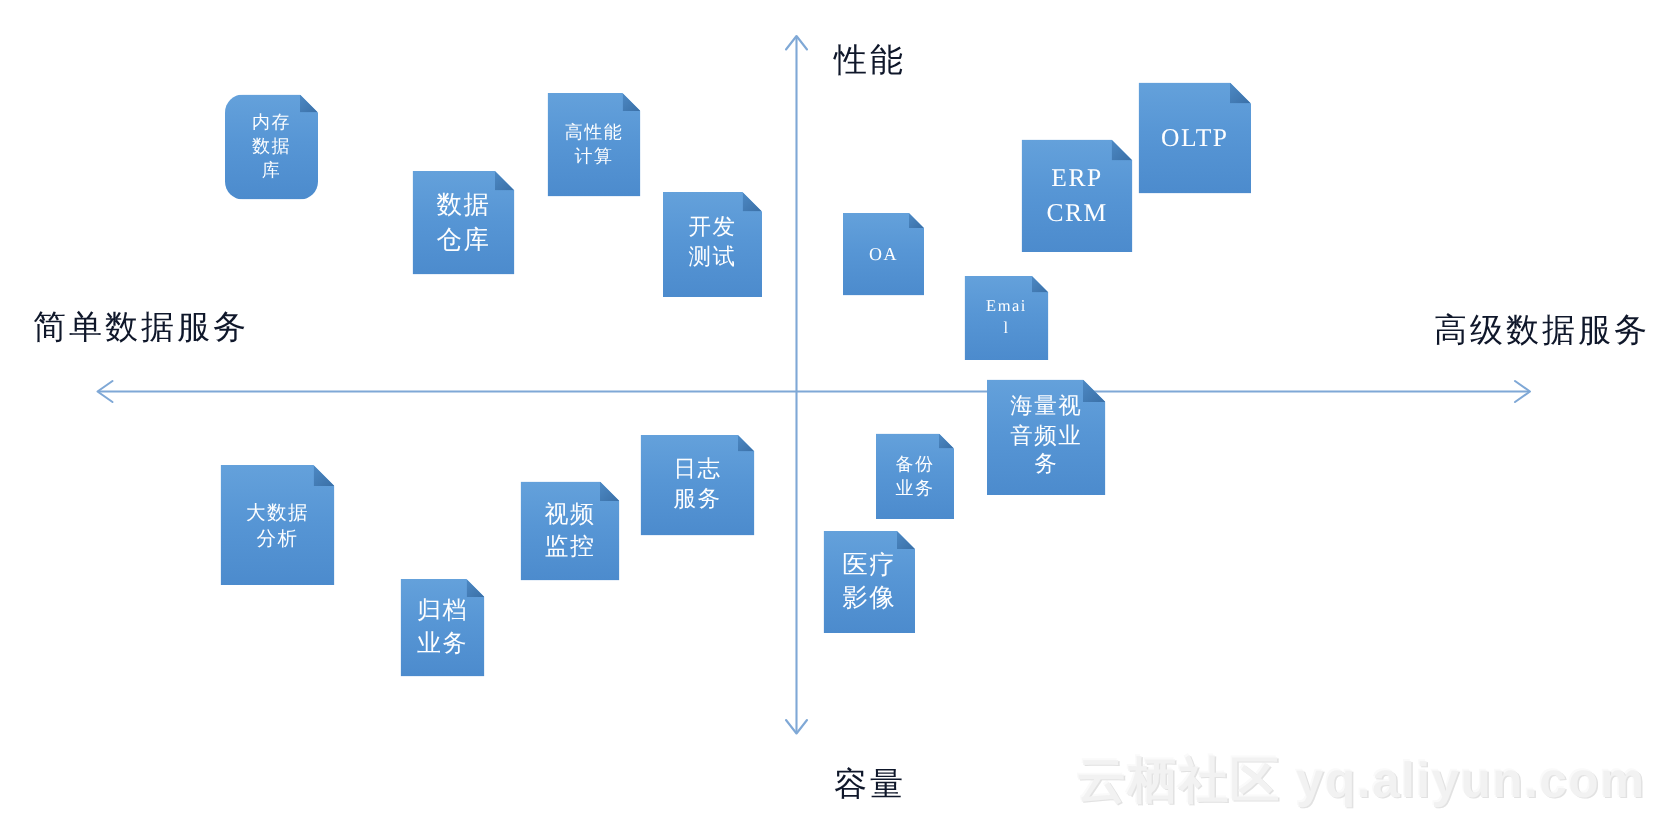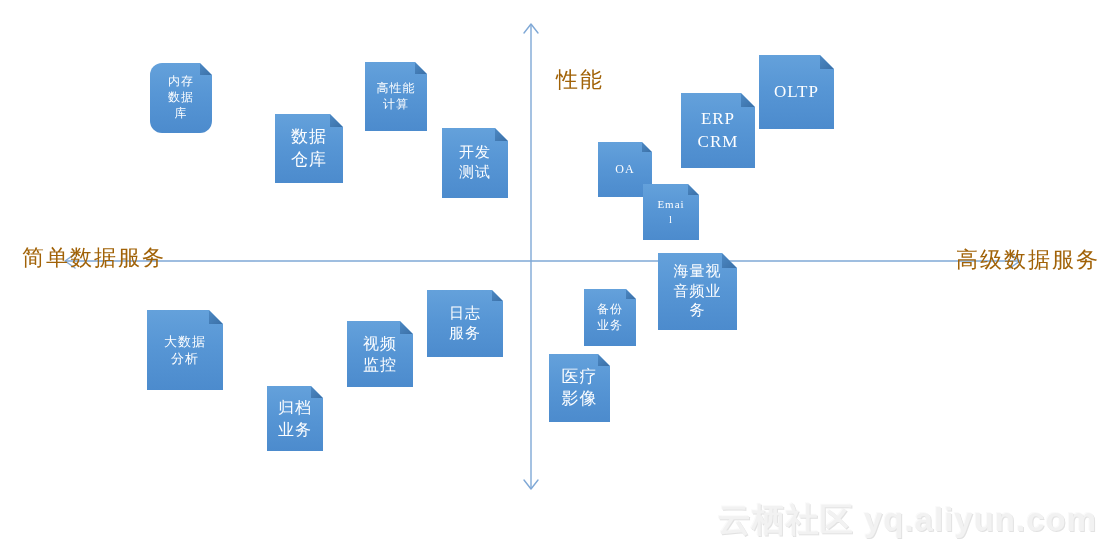--- a/index.html
+++ b/index.html
@@ -7,26 +7,25 @@
     position:relative;
     width:1105px;height:548px;
     overflow:hidden;
     background:#ffffff;
     font-family:"Liberation Serif","DejaVu Serif",serif;
   }
   #axes{position:absolute;left:0;top:0;z-index:1;}
   .axis-label{
     position:absolute;
     z-index:2;
-    color:#a16207;
+    color:#0f172a;
     font-size:22px;
     letter-spacing:2px;
     white-space:nowrap;
     font-family:"Liberation Serif","DejaVu Serif",serif;
-    margin-top:40px;
   }
   .note{
     position:absolute;
     z-index:3;
     display:flex;
     align-items:center;
     justify-content:center;
     text-align:center;
     color:#fdfeff;
     letter-spacing:1px;
@@ -90,21 +89,21 @@
     <div class="note" style="left: 365px; top: 62px; width: 62px; height: 69px; font-size: 12px; clip-path: polygon(0px 0px, calc(100% - 12px) 0px, 100% 12px, 100% 100%, 0px 100%);">
       <span class="fold" style="width: 12px; height: 12px;"></span>
       <span class="note-label">高性能
 计算</span>
     </div>
     <div class="note" style="left: 442px; top: 128px; width: 66px; height: 70px; font-size: 15px; clip-path: polygon(0px 0px, calc(100% - 13px) 0px, 100% 13px, 100% 100%, 0px 100%);">
       <span class="fold" style="width: 13px; height: 13px;"></span>
       <span class="note-label">开发
 测试</span>
     </div>
-    <div class="note" style="left: 598px; top: 142px; width: 54px; height: 55px; font-size: 12px; clip-path: polygon(0px 0px, calc(100% - 10px) 0px, 100% 10px, 100% 100%, 0px 100%);">
+    <div class="note" style="left: 562px; top: 142px; width: 54px; height: 55px; font-size: 12px; clip-path: polygon(0px 0px, calc(100% - 10px) 0px, 100% 10px, 100% 100%, 0px 100%);">
       <span class="fold" style="width: 10px; height: 10px;"></span>
       <span class="note-label">OA</span>
     </div>
     <div class="note" style="left: 643px; top: 184px; width: 56px; height: 56px; font-size: 11px; clip-path: polygon(0px 0px, calc(100% - 11px) 0px, 100% 11px, 100% 100%, 0px 100%);">
       <span class="fold" style="width: 11px; height: 11px;"></span>
       <span class="note-label">Emai
 l</span>
     </div>
     <div class="note" style="left: 681px; top: 93px; width: 74px; height: 75px; font-size: 17px; clip-path: polygon(0px 0px, calc(100% - 14px) 0px, 100% 14px, 100% 100%, 0px 100%);">
       <span class="fold" style="width: 14px; height: 14px;"></span>

